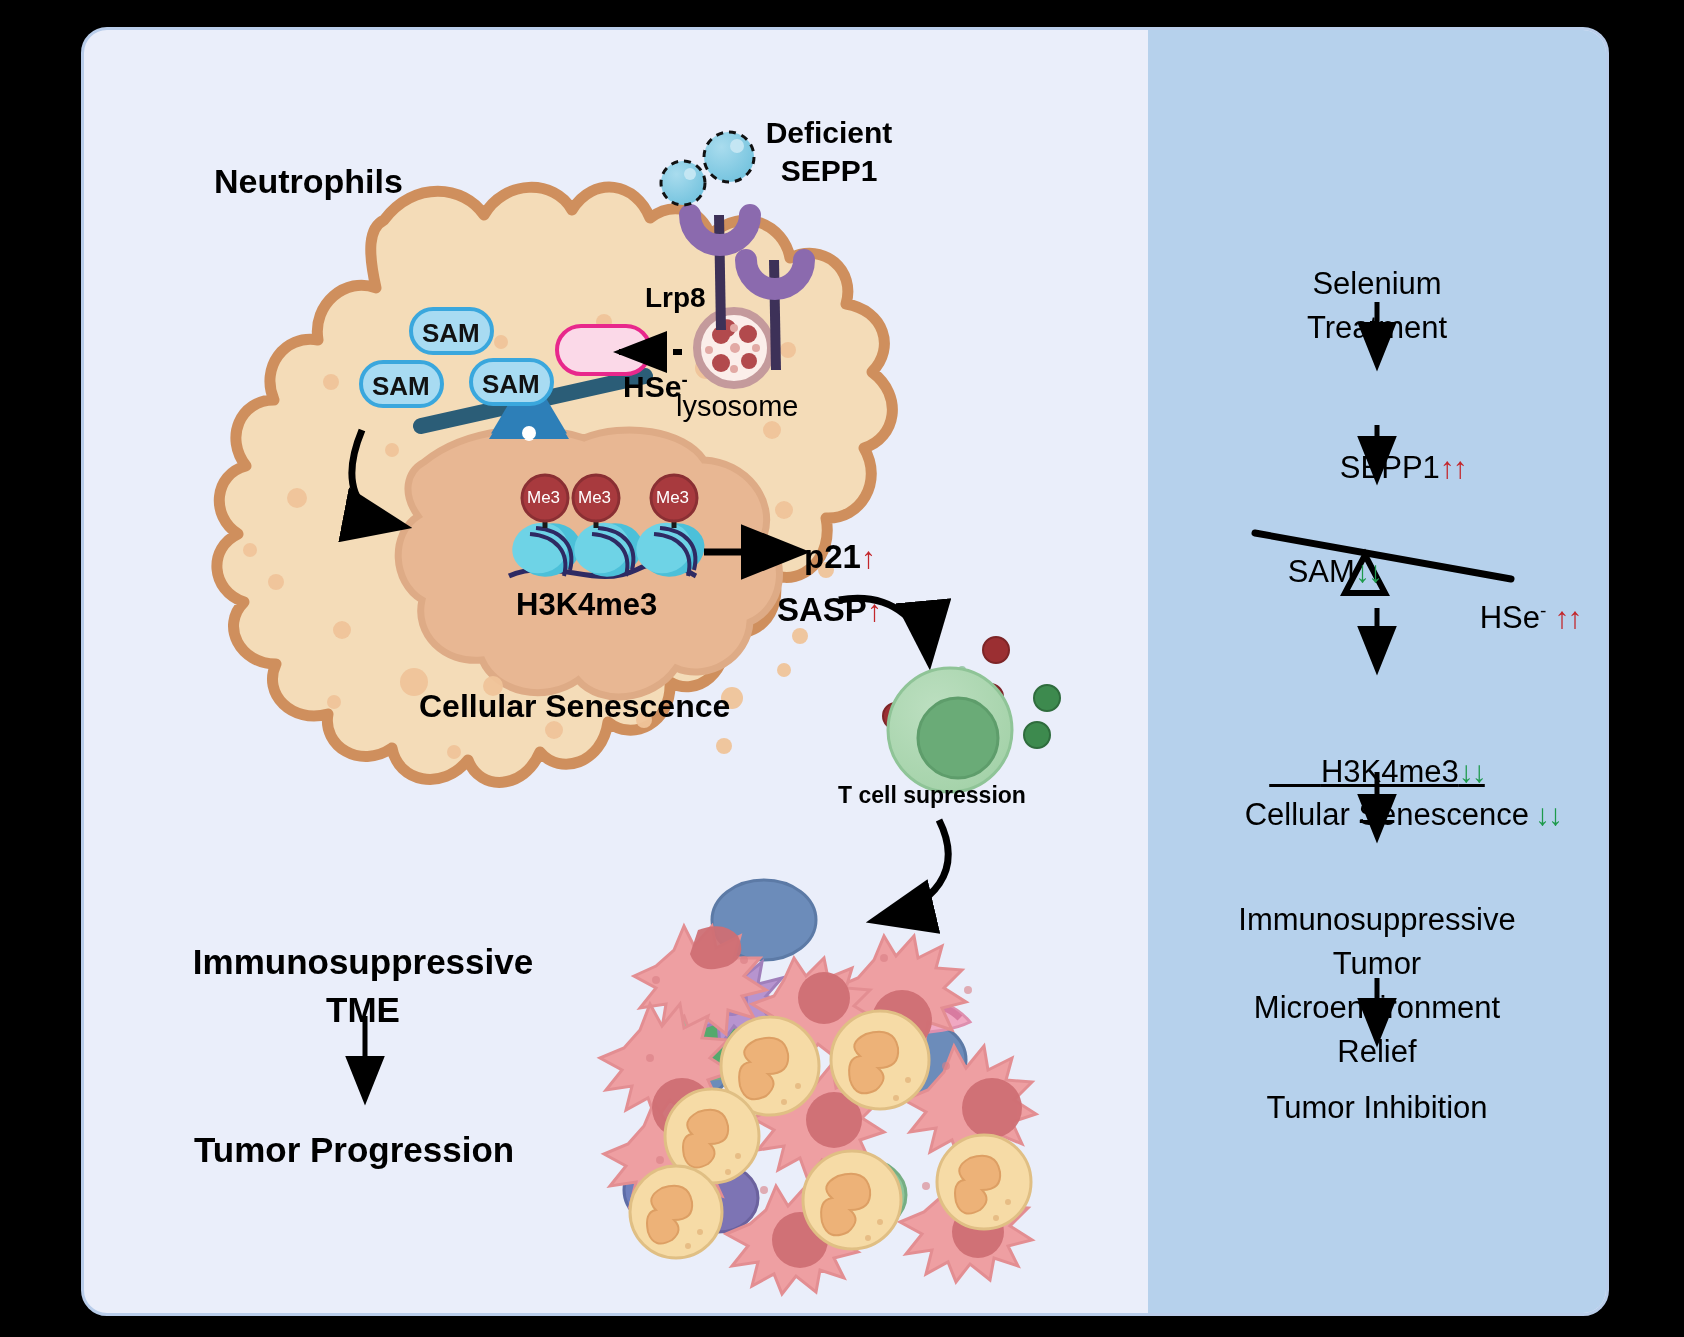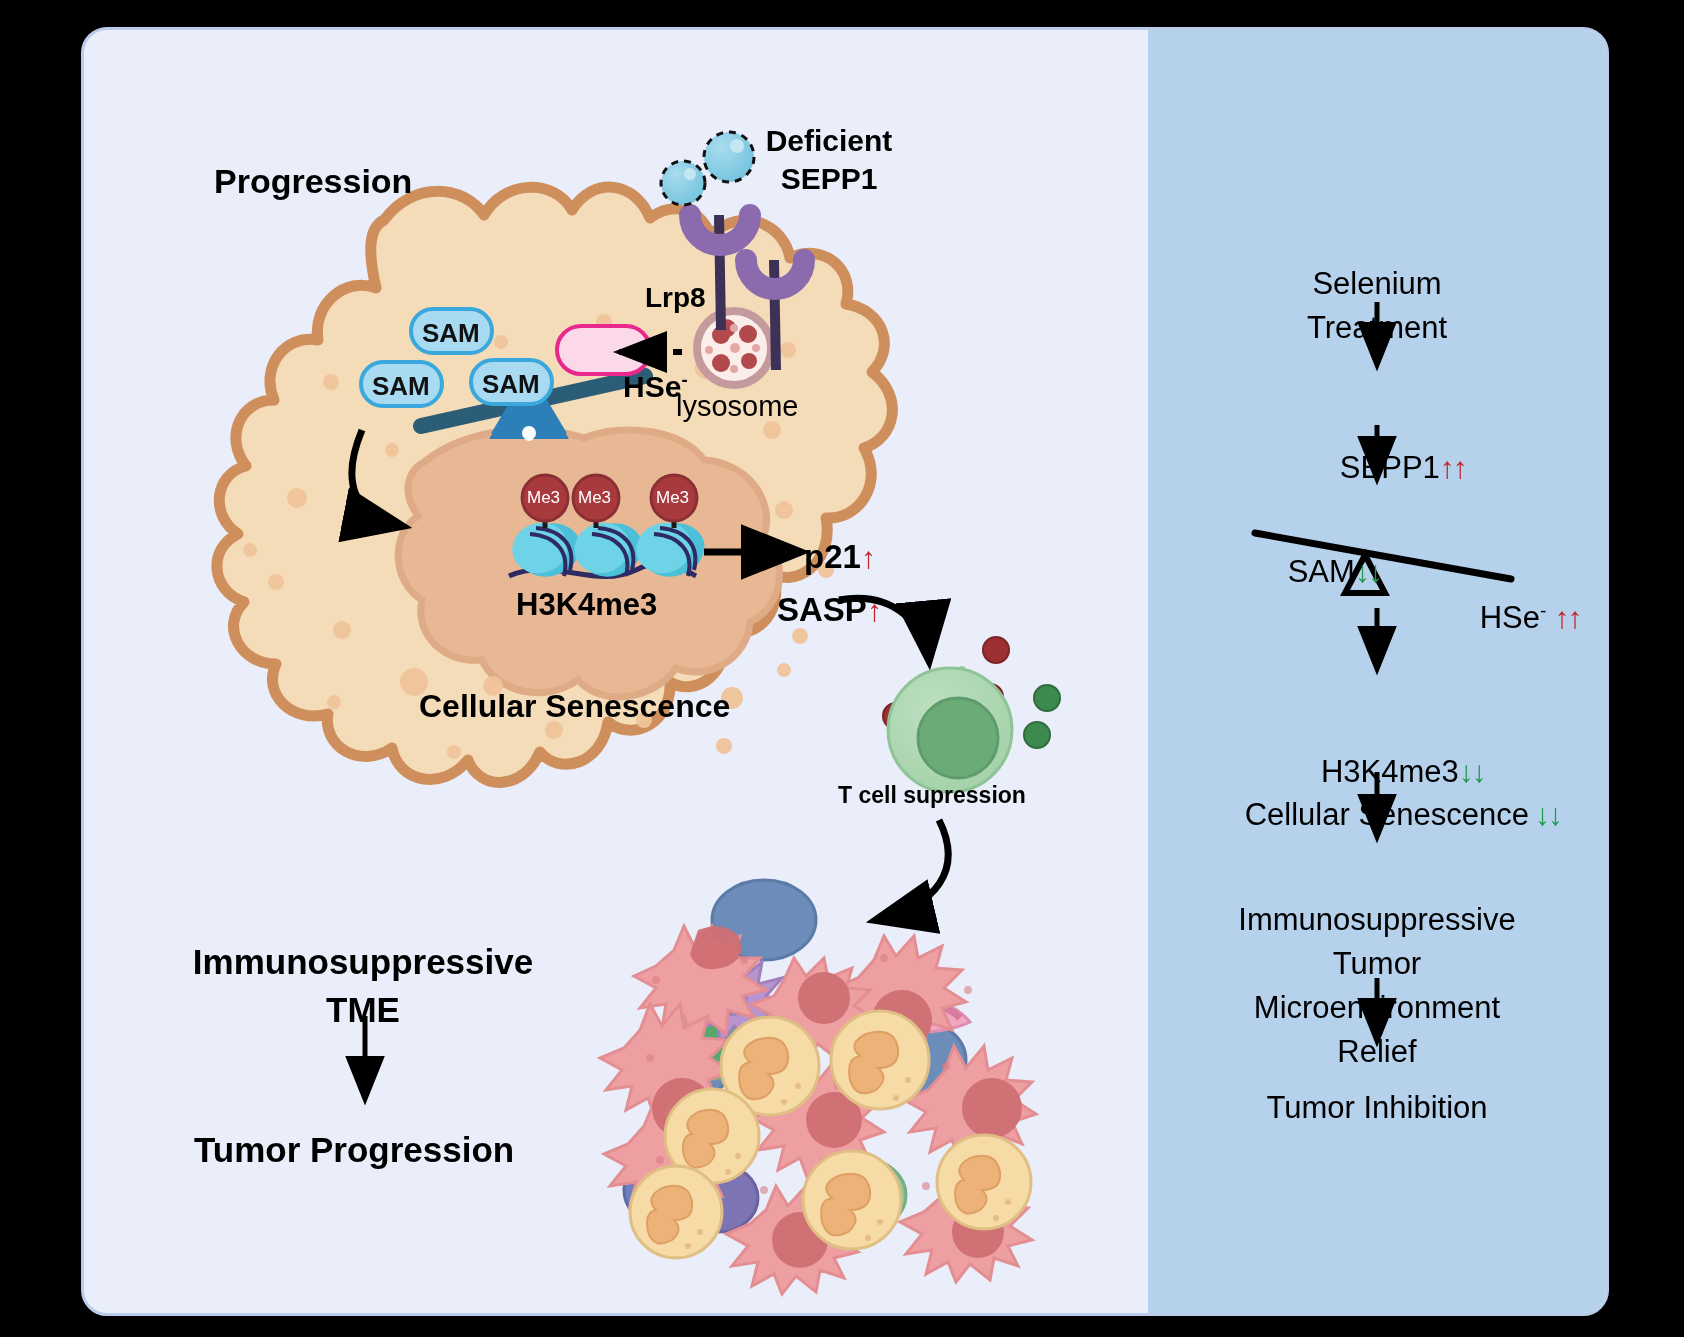--- a/index.html
+++ b/index.html
@@ -46,21 +46,21 @@
   #label-tcell { left: 754px; top: 752px; font-size: 23px; }
   #label-imtme { left: 279px; top: 908px; font-size: 35px; line-height: 48px; text-align:center; transform: translateX(-50%); }
   #label-tumor-progression { left: 110px; top: 1100px; font-size: 35px; }
 
   
   .rlab { position: absolute; color: #000; font-size: 31px; white-space: pre; margin-top: 36px; }
   #r-selenium { left: 1293px; top: 196px; line-height: 44px; text-align: center; transform: translateX(-50%); }
   #r-sepp1 { left: 1293px; top: 348px; text-align: right; transform: translateX(-50%); }
   #r-sam { left: 1152px; top: 452px; }
   #r-hse { left: 1344px; top: 498px; }
-  #r-h3k4 { left: 1293px; top: 652px; transform: translateX(-50%); }
+  #r-h3k4 { left: 1293px; top: 652px; text-align: center; transform: translateX(-50%); text-decoration: underline; }
   #r-cellsen { left: 1293px; top: 695px; transform: translateX(-50%); }
   #r-itmr { left: 1293px; top: 832px; line-height: 44px; text-align: center; transform: translateX(-50%); }
   #r-tuminh { left: 1293px; top: 1024px; text-align: center; transform: translateX(-50%); }
 
   .up { color: #c3262b; font-weight: bold; }
   .down { color: #1e9a4c; font-weight: bold; }
   .arrglyph { font-size: 30px; letter-spacing: -2px; }
   .sup { font-size: 0.62em; vertical-align: super; }
 
   svg.layer { position: absolute; left: 0; top: 0; pointer-events: none; }
@@ -372,23 +372,23 @@
         <line x1="1293" y1="395" x2="1293" y2="448" stroke="#000" stroke-width="5" marker-end="url(#arrowhead)"></line>
         <line x1="1293" y1="578" x2="1293" y2="638" stroke="#000" stroke-width="5" marker-end="url(#arrowhead)"></line>
         <line x1="1293" y1="742" x2="1293" y2="806" stroke="#000" stroke-width="5" marker-end="url(#arrowhead)"></line>
         <line x1="1293" y1="948" x2="1293" y2="1010" stroke="#000" stroke-width="5" marker-end="url(#arrowhead)"></line>
 
         <line x1="1171" y1="503" x2="1427" y2="549" stroke="#000" stroke-width="7" stroke-linecap="round"></line>
         <polygon points="1281,525 1301,563 1261,563" fill="none" stroke="#000" stroke-width="6"></polygon>
       </g>
     </svg>
 
-    <div class="txt bold" id="label-neutrophils">Progression</div>
-
-    <div class="txt bold" id="label-deficient-sepp1" style="white-space: pre-line; margin-top: 8px;">Deficient
+    <div class="txt bold" id="label-neutrophils">Neutrophils</div>
+
+    <div class="txt bold" id="label-deficient-sepp1" style="white-space: pre-line;">Deficient
 SEPP1</div>
 
     <div class="txt bold" id="label-lrp8">Lrp8</div>
 
     <div class="txt" id="label-lysosome">lysosome</div>
 
     <div class="txt bold" style="left:489px; top:305px; font-size:30px;">
       <span>HSe</span><span class="sup">-</span>
     </div>
 

